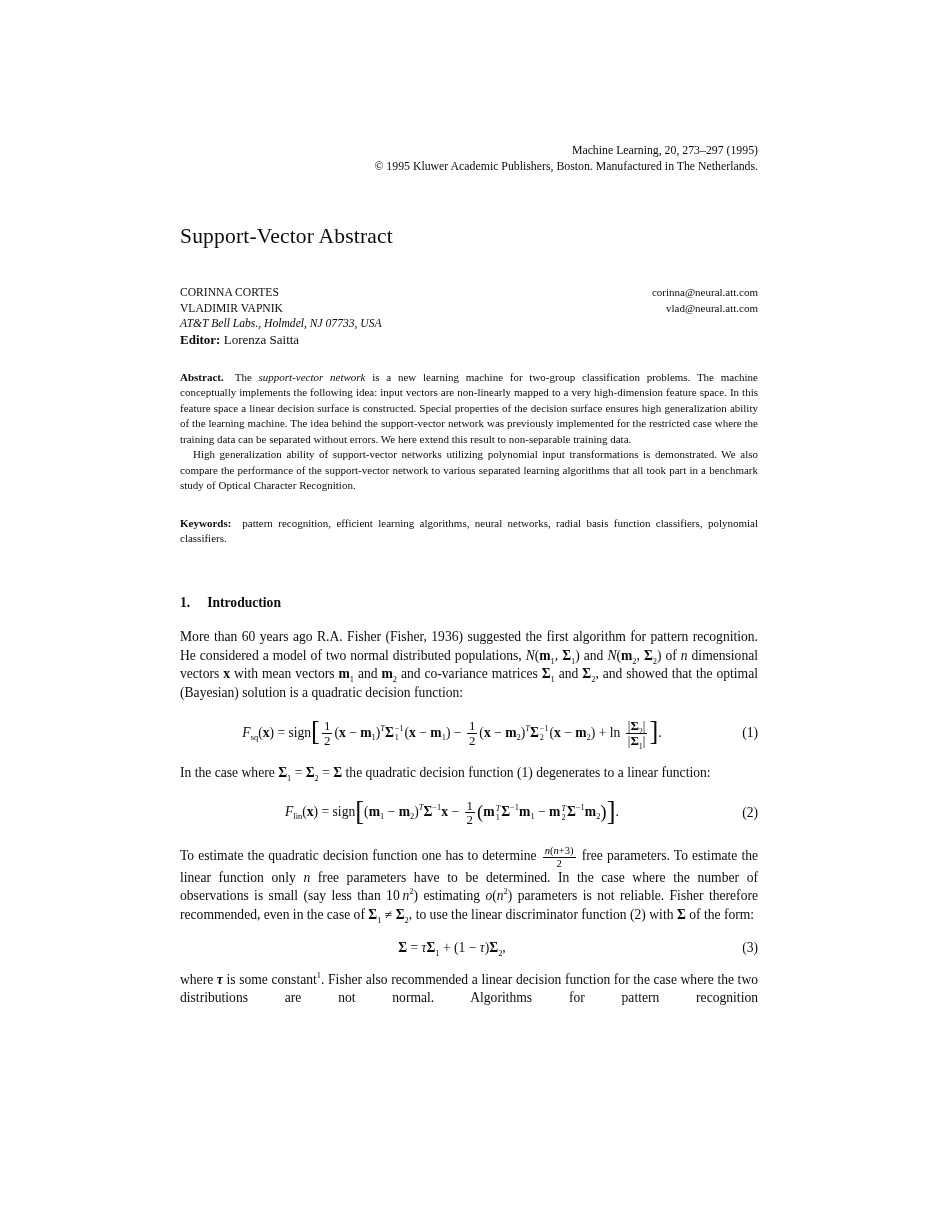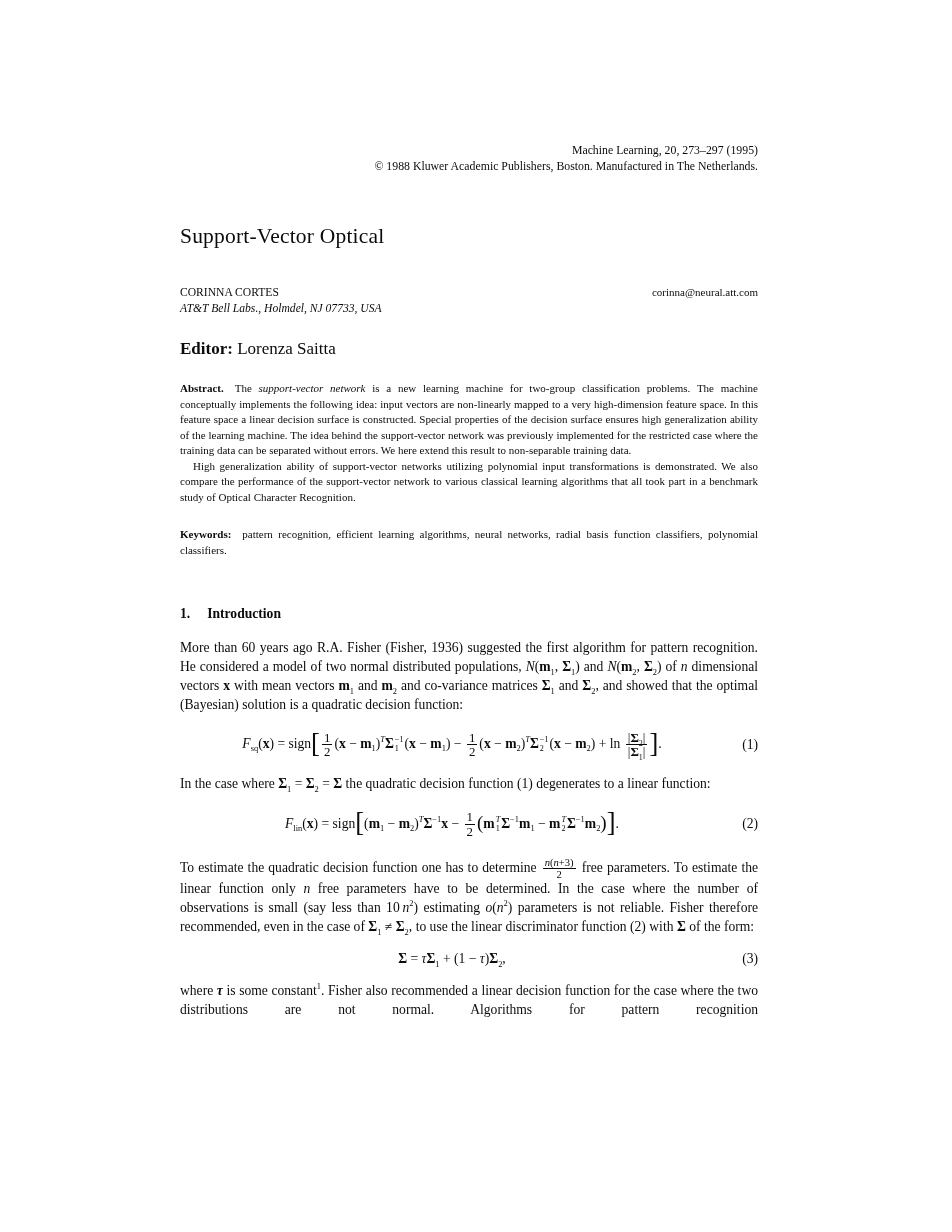--- a/index.html
+++ b/index.html
@@ -16,21 +16,21 @@
 
   .header{text-align:right;font-size:11.8px;line-height:1.33;}
 
   .title{margin:50px 0 0 0;font-size:21.5px;font-weight:normal;letter-spacing:0.2px;}
 
   .authors{margin-top:36px;font-size:11.6px;line-height:1.34;}
   .author-row{display:flex;justify-content:space-between;align-items:baseline;}
   .author-email{font-size:11px;}
   .affil{font-style:italic;}
 
-  .editor{margin-top:23px;font-size:17px;}
+  .editor{font-size:13px;}
   .editor .lbl{font-weight:bold;}
 
   .abstract{margin-top:22px;font-size:11px;line-height:1.41;text-align:justify;}
   .abstract p{margin:0;}
   .abstract p.indent{text-indent:13px;}
 
   .keywords{margin-top:22px;font-size:11px;line-height:1.41;text-align:justify;}
 
   .sec-heading{margin:48px 0 0 0;font-size:13.6px;font-weight:bold;}
   .sec-heading .num{margin-right:17px;}
@@ -54,41 +54,45 @@
   .ss span{display:block;}
 </style>
 </head>
 <body>
 
 <div class="page">
   <div class="content">
 
     <div class="header">
       <div>Machine Learning, 20, 273–297 (1995)</div>
-      <div>© 1988 Kluwer Academic Publishers, Boston. Manufactured in The Netherlands.</div>
+      <div>© 1995 Kluwer Academic Publishers, Boston. Manufactured in The Netherlands.</div>
     </div>
 
-    <h1 class="title">Support-Vector Optical</h1>
+    <h1 class="title">Support-Vector Abstract</h1>
 
     <div class="authors">
       <div class="author-row">
         <span class="author-name">CORINNA CORTES</span>
         <span class="author-email">corinna@neural.att.com</span>
+      </div>
+      <div class="author-row">
+        <span class="author-name">VLADIMIR VAPNIK</span>
+        <span class="author-email">vlad@neural.att.com</span>
       </div>
       <div class="affil">AT&amp;T Bell Labs., Holmdel, NJ 07733, USA</div>
     </div>
 
     <div class="editor">
       <span class="lbl">Editor:</span>
       <span>Lorenza Saitta</span>
     </div>
 
     <div class="abstract">
       <p><b>Abstract.</b>  The <i>support-vector network</i> is a new learning machine for two-group classification problems. The machine conceptually implements the following idea: input vectors are non-linearly mapped to a very high-dimension feature space. In this feature space a linear decision surface is constructed. Special properties of the decision surface ensures high generalization ability of the learning machine. The idea behind the support-vector network was previously implemented for the restricted case where the training data can be separated without errors. We here extend this result to non-separable training data.</p>
-      <p class="indent">High generalization ability of support-vector networks utilizing polynomial input transformations is demonstrated. We also compare the performance of the support-vector network to various classical learning algorithms that all took part in a benchmark study of Optical Character Recognition.</p>
+      <p class="indent">High generalization ability of support-vector networks utilizing polynomial input transformations is demonstrated. We also compare the performance of the support-vector network to various separated learning algorithms that all took part in a benchmark study of Optical Character Recognition.</p>
     </div>
 
     <div class="keywords"><b>Keywords:</b>  pattern recognition, efficient learning algorithms, neural networks, radial basis function classifiers, polynomial classifiers.</div>
 
     <h2 class="sec-heading">
       <span class="num">1.</span><span>Introduction</span>
     </h2>
 
     <p class="body-par">More than 60 years ago R.A. Fisher (Fisher, 1936) suggested the first algorithm for pattern recognition.  He considered a model of two normal distributed populations, <i>N</i>(<b>m</b><sub>1</sub>, <b>Σ</b><sub>1</sub>) and <i>N</i>(<b>m</b><sub>2</sub>, <b>Σ</b><sub>2</sub>) of <i>n</i> dimensional vectors <b>x</b> with mean vectors <b>m</b><sub>1</sub> and <b>m</b><sub>2</sub> and co-variance matrices <b>Σ</b><sub>1</sub> and <b>Σ</b><sub>2</sub>, and showed that the optimal (Bayesian) solution is a quadratic decision function:</p>
 

